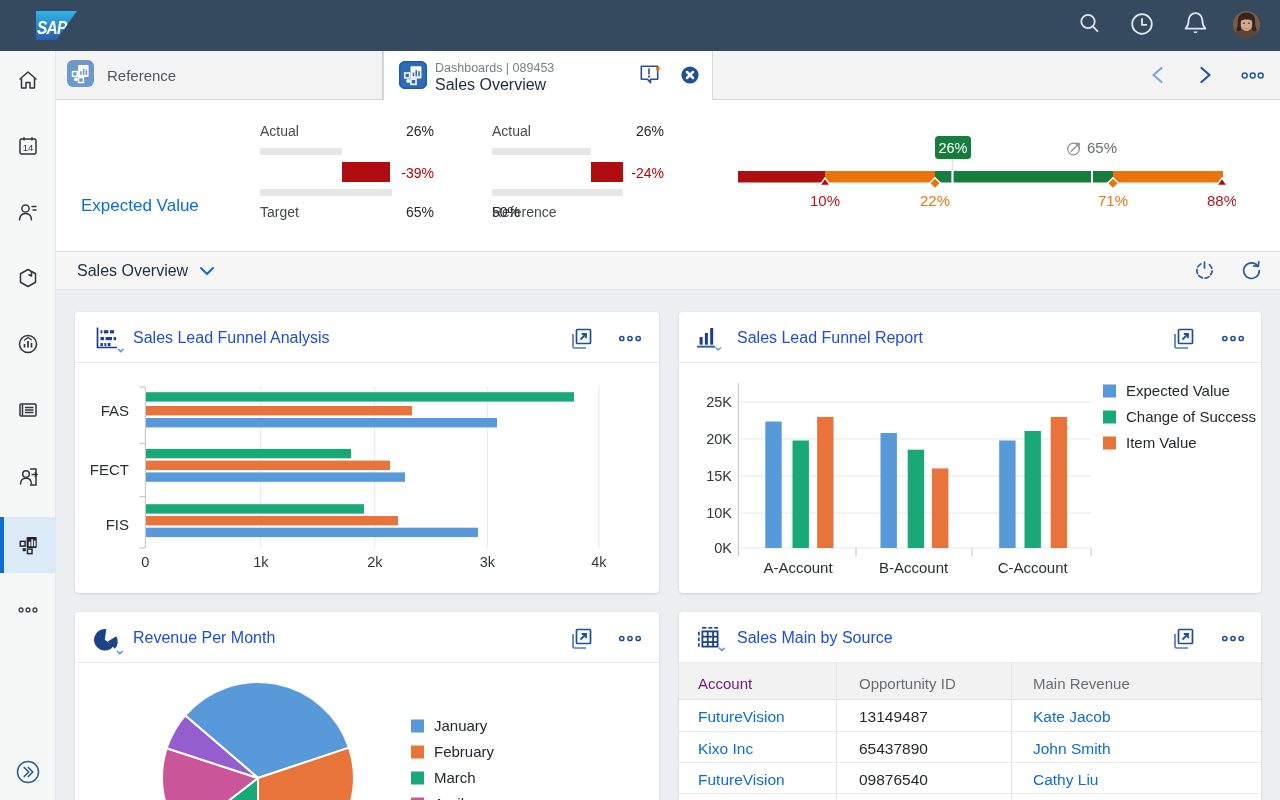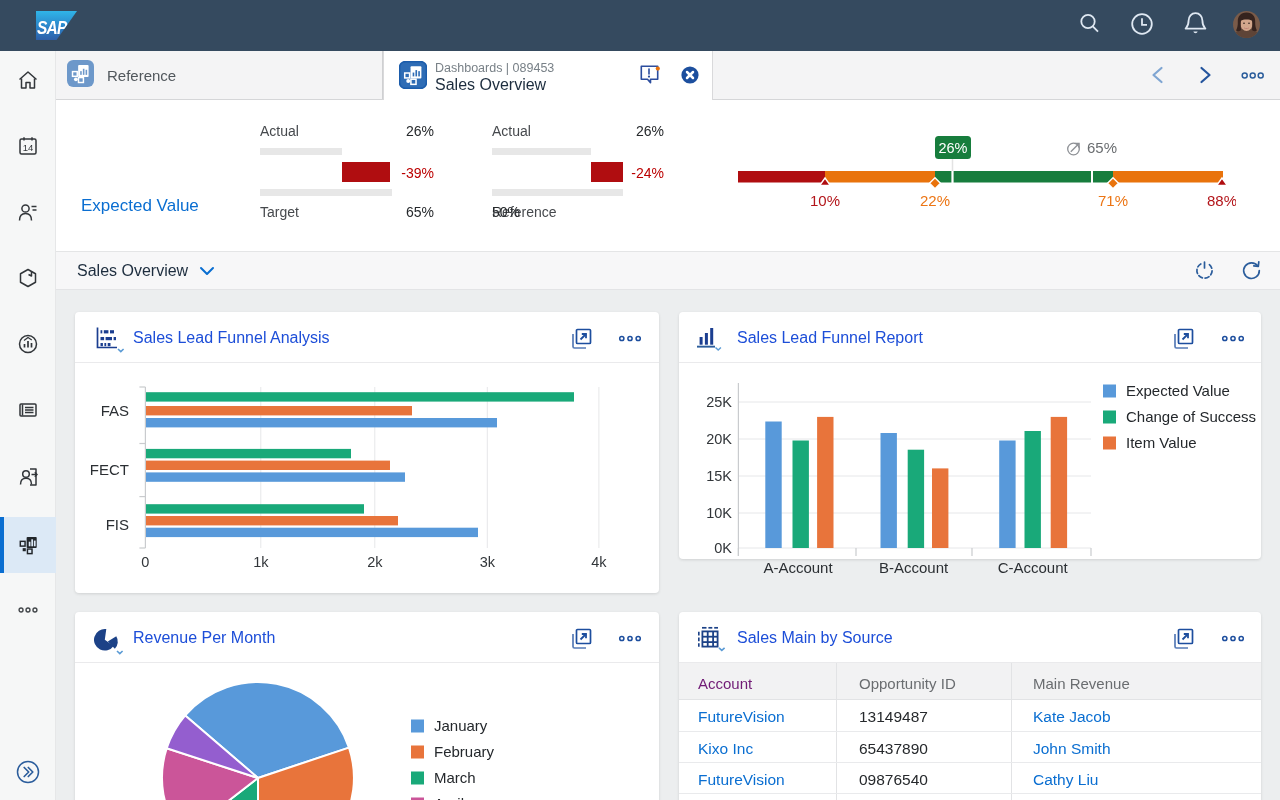--- a/index.html
+++ b/index.html
@@ -340,21 +340,21 @@
     </g>
     <g font-size="14.5" fill="#32363a" text-anchor="middle" font-family="Liberation Sans,sans-serif">
       <text x="70.4" y="204">0</text>
         <text x="185.8" y="204">1k</text>
         <text x="299.8" y="204">2k</text>
         <text x="412.3" y="204">3k</text>
         <text x="523.9" y="204">4k</text>
     </g>
   </svg>
 </div>
-<div class="card" id="card2" style="left:679px; top:312px; width:582px; height:247px;text-align:right;">
+<div class="card" id="card2" style="left:679px; top:312px; width:582px; height:281px;text-align:right;">
   <div class="cardhead"></div>
     <div class="cardtitle">Sales Lead Funnel Report</div>
   <svg class="abs" style="left:18px; top:14px;" width="26" height="26" viewBox="0 0 26 26">
     <g fill="#1b3e90">
       <rect x="2.6" y="11" width="3" height="7.7"></rect>
         <rect x="7.9" y="7" width="3" height="11.7"></rect>
         <rect x="13.2" y="2" width="3" height="16.7"></rect>
     </g>
     <rect x="0" y="19.7" width="18" height="1.9" fill="#2b5d9c"></rect>
     <path d="M18.5,21.5 L21.2,24 L23.9,21.5" fill="none" stroke="#5b9bd5" stroke-width="1.5"></path>

